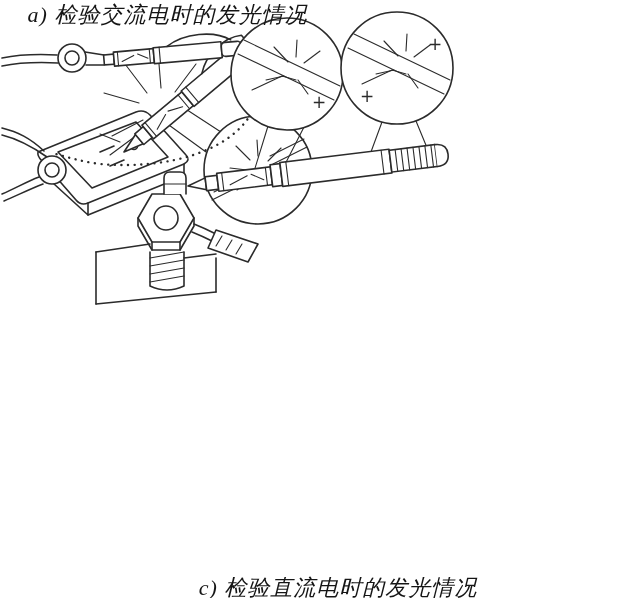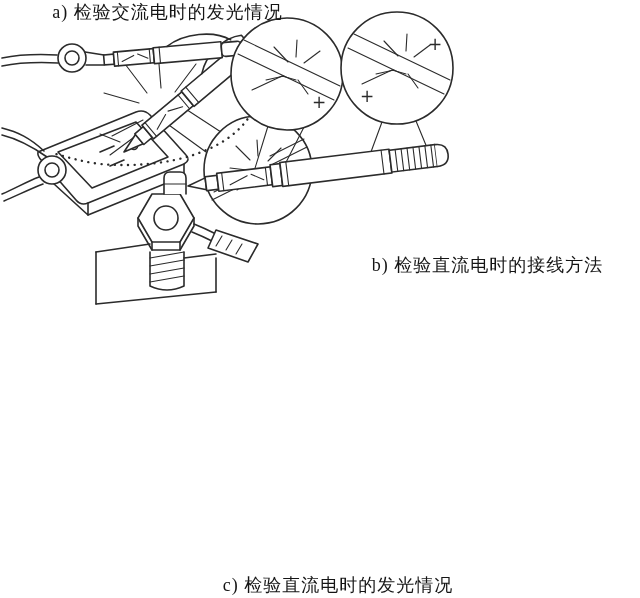--- a/index.html
+++ b/index.html
@@ -2,22 +2,22 @@
 <html><head>
 <meta charset="utf-8">
 <style>
   html,body{margin:0;padding:0;background:#ffffff;}
   .figure{
     position:relative;width:640px;height:598px;background:#ffffff;
     font-family:"Liberation Sans","DejaVu Sans",sans-serif;overflow:hidden;
   }
   .panel{position:absolute;}
   .caption{
-    position:absolute;text-align:center;font-size:18px;color:#151515;
-    letter-spacing:1px;font-family:"Liberation Serif","DejaVu Serif",serif;
+    position:absolute;text-align:center;font-size:22px;color:#151515;
+    letter-spacing:1px;font-family:"Liberation Serif","DejaVu Serif",serif;font-style:italic;
   }
   svg{display:block;}
   .ln{fill:none;stroke:#2b2b2b;stroke-width:1.6;stroke-linecap:round;stroke-linejoin:round;}
   .lnw{fill:#ffffff;stroke:#2b2b2b;stroke-width:1.6;stroke-linecap:round;stroke-linejoin:round;}
   .thin{stroke-width:1.1;}
   .dotted{fill:none;stroke:#2b2b2b;stroke-width:2.4;stroke-linecap:round;stroke-dasharray:0.1 6.5;}
   .plus{font-size:17px;fill:#2b2b2b;font-family:"DejaVu Sans",sans-serif;}
 </style>
 </head>
 <body>
@@ -207,15 +207,14 @@
         <rect class="lnw" x="94" y="-12" width="110" height="24"></rect>
         <path class="ln thin" d="M100,-12 L100,12 M196,-12 L196,12"></path>
         <rect class="lnw" x="204" y="-11" width="46" height="22"></rect>
         <path class="ln thin" d="M210,-11 L210,11 M216,-11 L216,11 M222,-11 L222,11 M228,-11 L228,11 M234,-11 L234,11 M240,-11 L240,11 M246,-11 L246,11"></path>
         <path class="lnw" d="M250,-11 Q262,-11 262,0 Q262,11 250,11"></path>
       </g>
     </svg>
   </div>
 
   <div class="caption" style="left:0;top:253;width:335px;">a) 检验交流电时的发光情况</div>
-  <div class="caption" style="left:335px;top:253px;width:305px;">b) 检验直流电时的接线方法</div>
   <div class="caption" style="left:18px;top:573px;width:640px;">c) 检验直流电时的发光情况</div>
 </div>
 
 </body></html>

